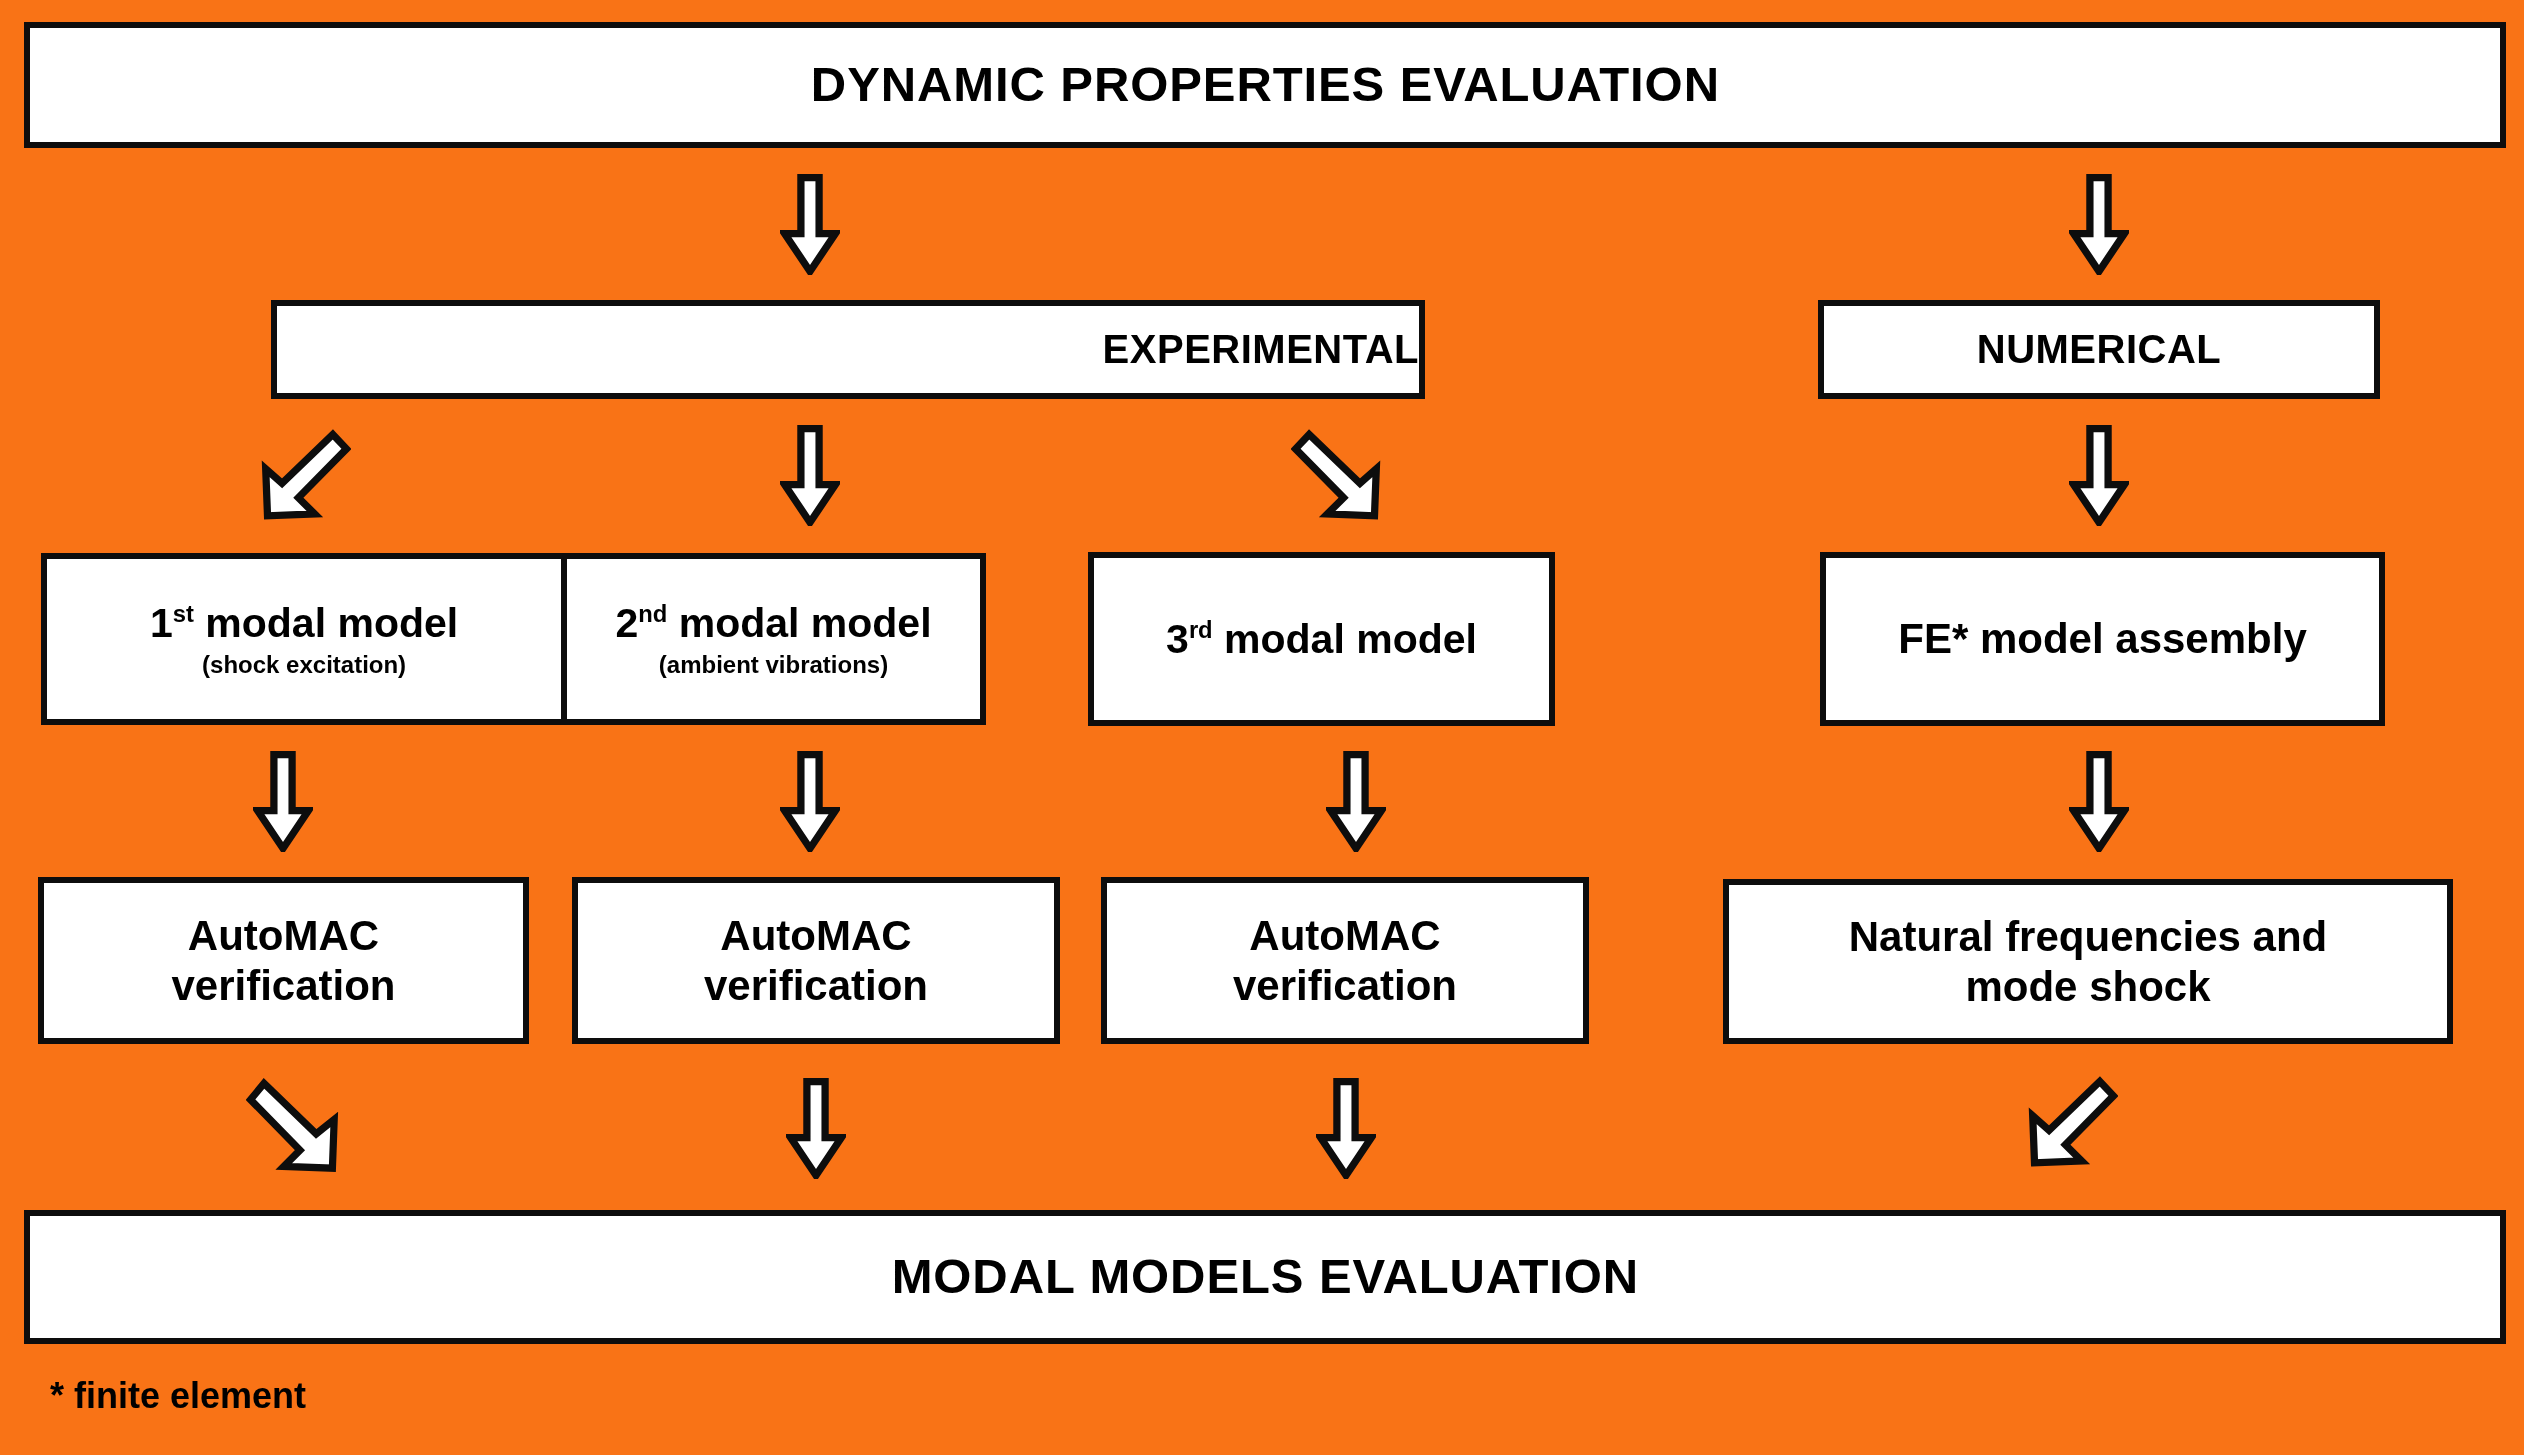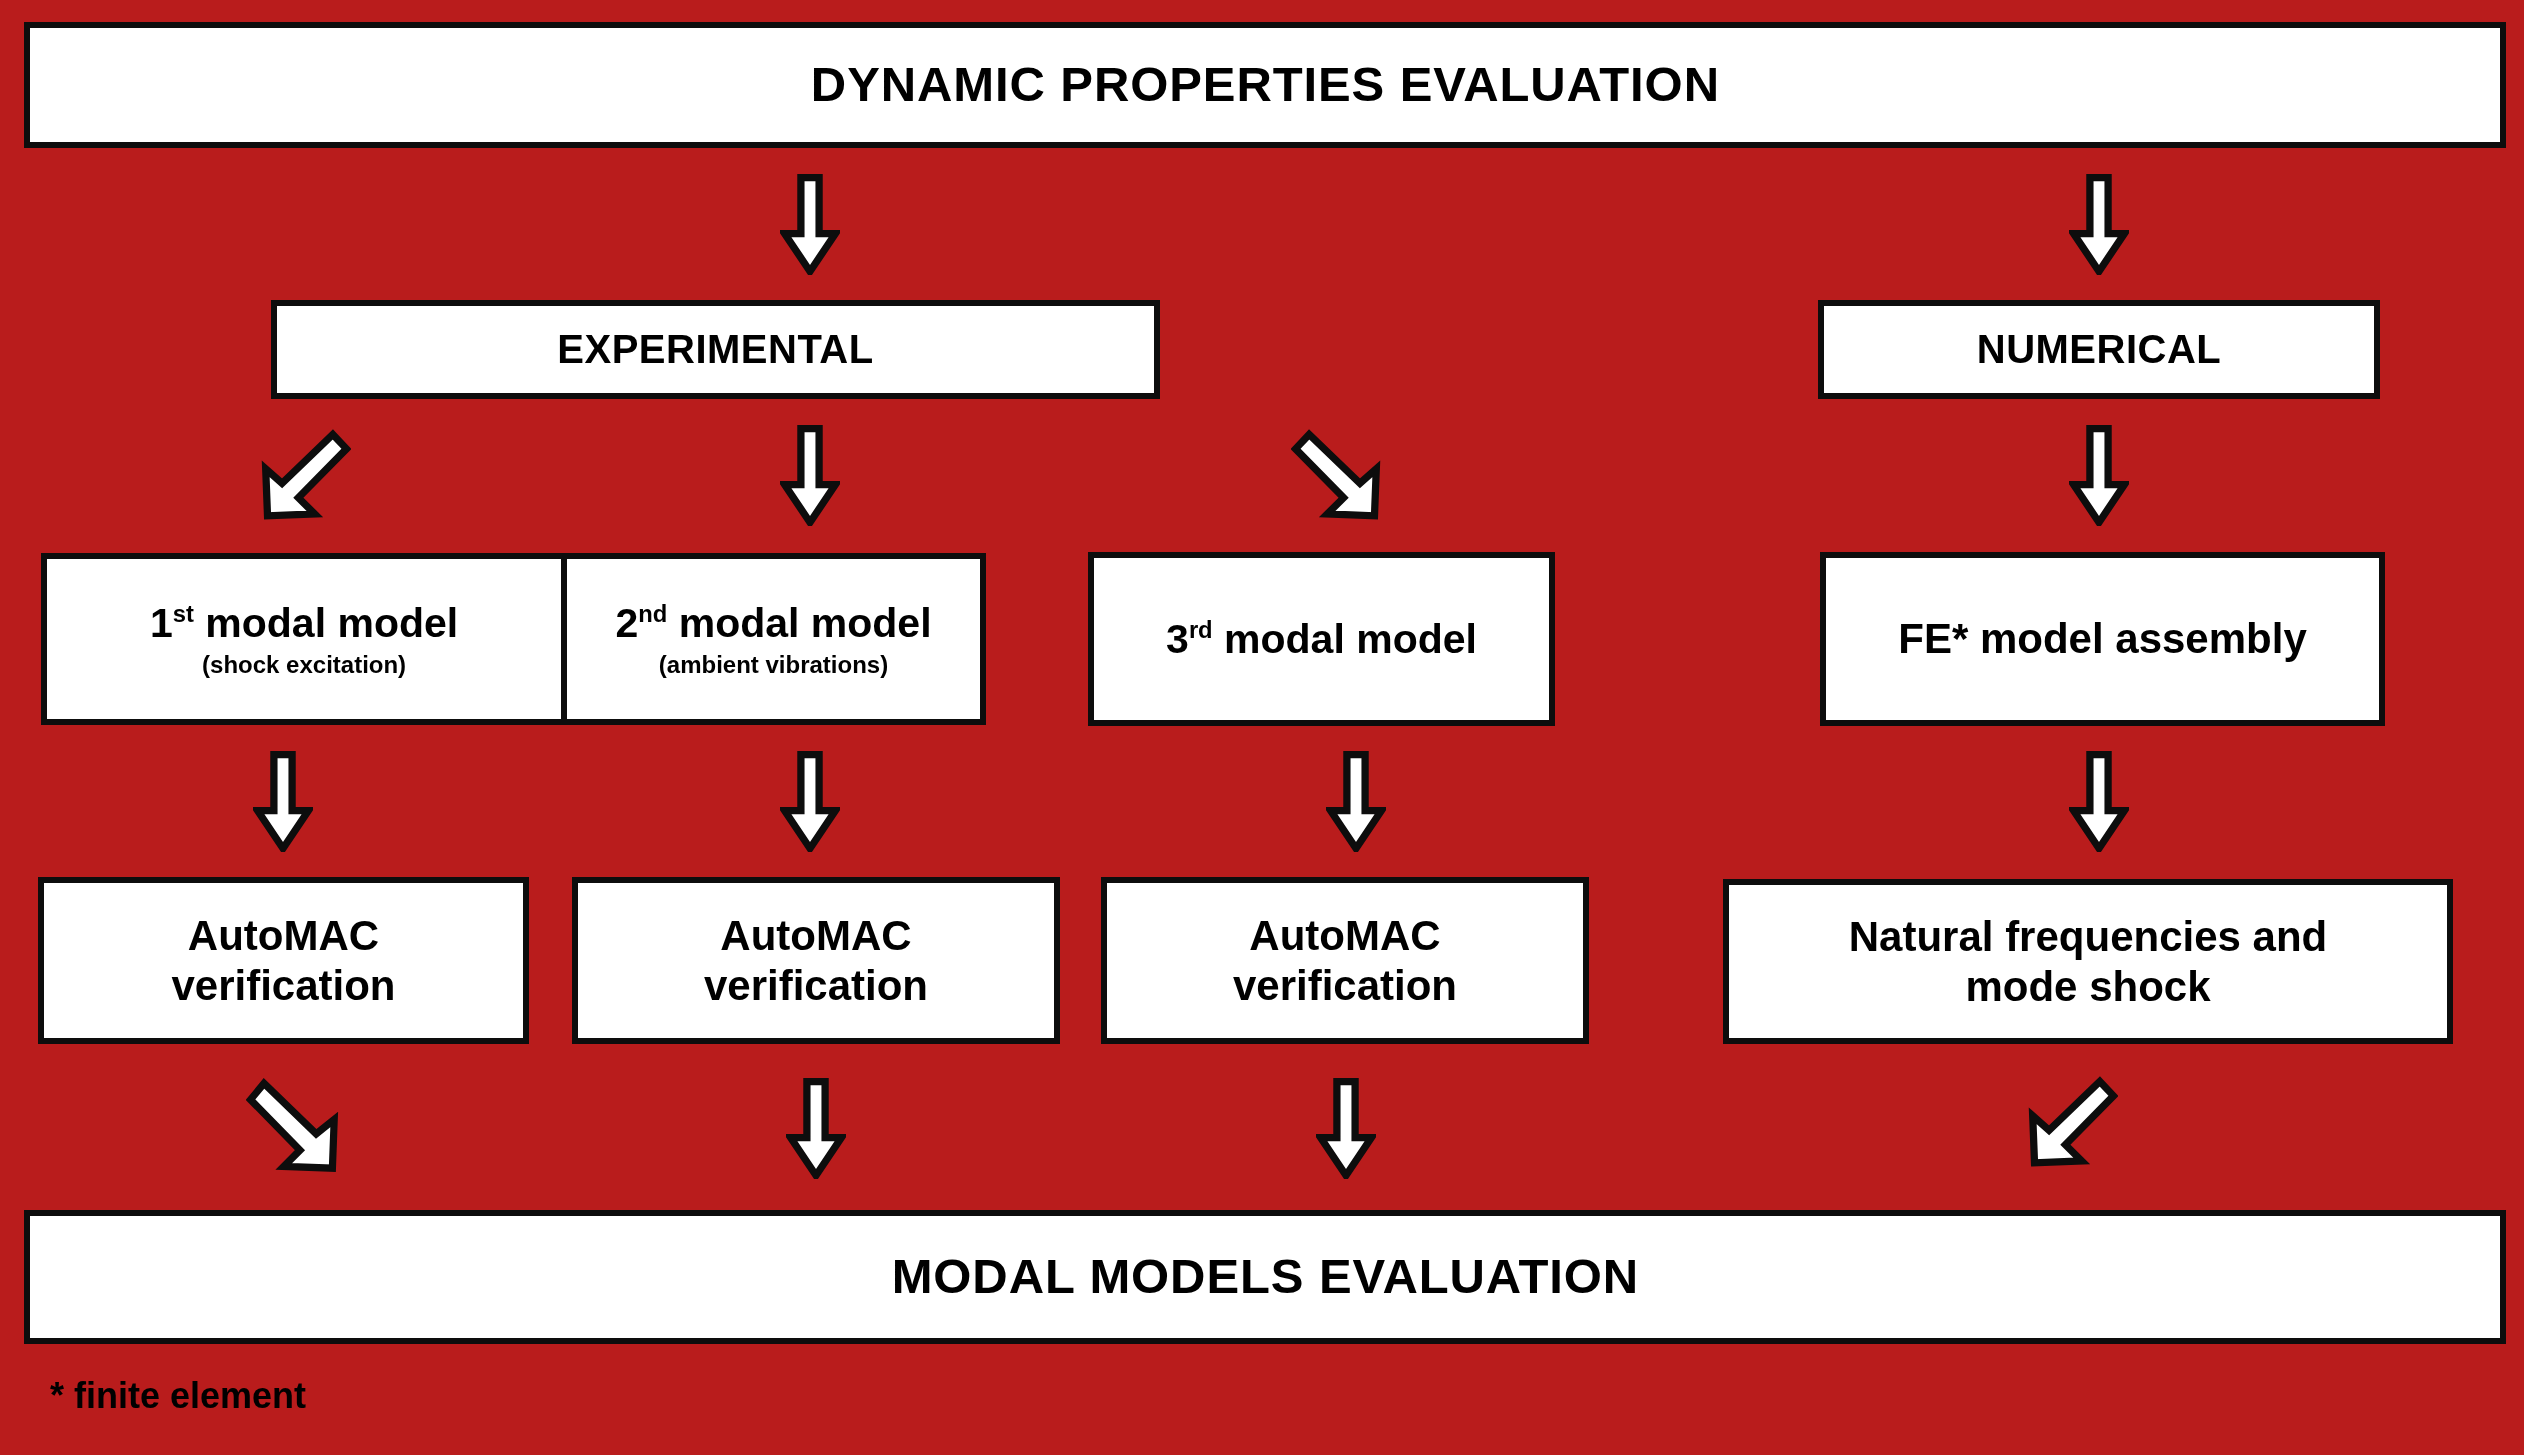--- a/index.html
+++ b/index.html
@@ -7,21 +7,21 @@
     padding: 0;
     background: #ffffff;
   }
   body {
     font-family: "Liberation Sans", sans-serif;
   }
   #canvas {
     position: relative;
     width: 2525px;
     height: 1456px;
-    background: #b91c1c;
+    background: #f97316;
     overflow: hidden;
   }
   .box {
     position: absolute;
     box-sizing: border-box;
     border: 6.3px solid #0d0d0d;
     background: #ffffff;
     display: flex;
     flex-direction: column;
     align-items: center;
@@ -85,21 +85,21 @@
       <polygon points="23,4 43,4 43,66 61,66 33,108 5,66 23,66" fill="#ffffff" stroke="#0d0d0d" stroke-width="8" stroke-linejoin="miter"></polygon>
     </svg>
   </div>
 
   <div class="arrow" style="left:2069px; top:174px; width:60px; height:101px;">
     <svg viewBox="0 0 66 112" preserveAspectRatio="none">
       <polygon points="23,4 43,4 43,66 61,66 33,108 5,66 23,66" fill="#ffffff" stroke="#0d0d0d" stroke-width="8" stroke-linejoin="miter"></polygon>
     </svg>
   </div>
 
-  <div class="box section-head" style="left:271px; top:300px; width:889px; height:99px;">
+  <div class="box section-head" style="left:271px; top:300px; width:1154px; height:99px;align-items:flex-end;">
     <span>EXPERIMENTAL</span>
   </div>
 
   <div class="box section-head" style="left:1818px; top:300px; width:562px; height:99px;">
     <span>NUMERICAL</span>
   </div>
 
   <div class="arrow" style="left:253px; top:429px; width:98px; height:94px;">
     <svg viewBox="0 0 108 104" preserveAspectRatio="none">
       <polygon points="88,6 103,22 50,76 68,94 16,96 14,44 32,60" fill="#ffffff" stroke="#0d0d0d" stroke-width="8" stroke-linejoin="miter"></polygon>

